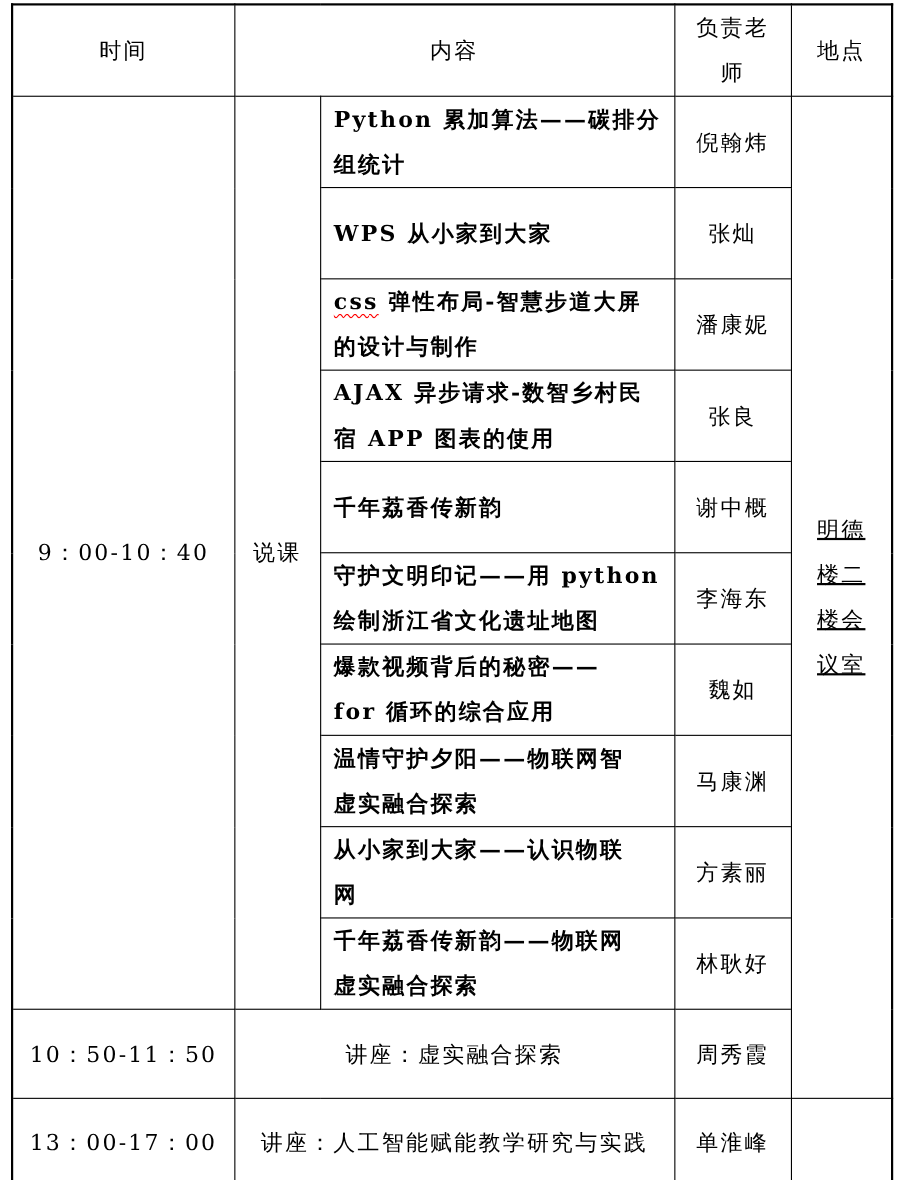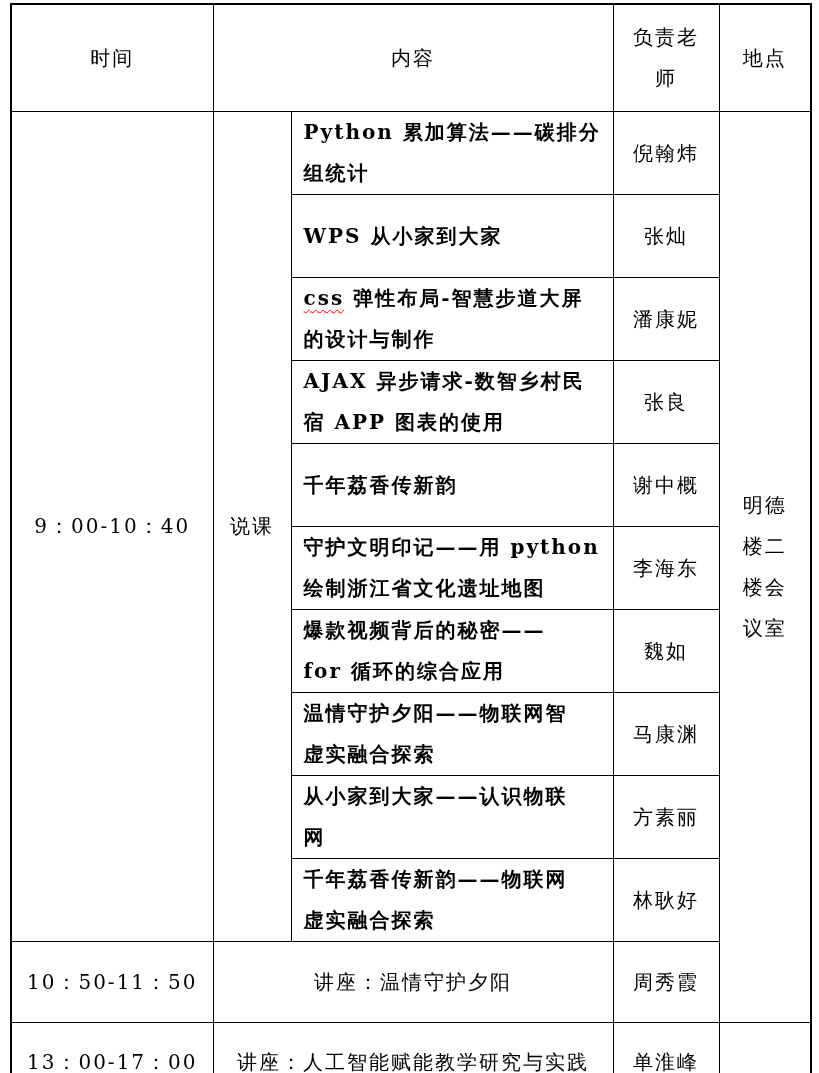--- a/index.html
+++ b/index.html
@@ -44,25 +44,26 @@
     padding-right: 2px;
     white-space: pre-line;
     font-weight: bold;
   }
   td.lecture-cell {
     text-align: center;
     white-space: normal;
   }
   .wrap-3 {      
     width: 70px;
-    margin: 12px auto;
+    margin: 0 auto;
   }
   .wrap-2 {      
     width: 50px;
     margin: 16px auto;
+    text-decoration: underline;
   }
   .wavy {
     text-decoration-line: underline;
     text-decoration-style: wavy;
     text-decoration-color: #ff0000;
     text-decoration-thickness: 1px;
     text-underline-offset: 4px;
   }
 </style>
 </head>
@@ -137,21 +138,21 @@
       <td>方素丽</td>
     </tr>
     <tr class="h-item">
       <td class="content-cell"><span>千年荔香传新韵——物联网
 虚实融合探索</span></td>
       <td>林耿好</td>
     </tr>
 
     <tr class="h-lec1">
       <td>10：50-11：50</td>
-      <td colspan="2" class="lecture-cell">讲座：温情守护夕阳</td>
+      <td colspan="2" class="lecture-cell">讲座：虚实融合探索</td>
       <td>周秀霞</td>
     </tr>
 
     <tr class="h-lec2">
       <td>13：00-17：00</td>
       <td colspan="2" class="lecture-cell">讲座：人工智能赋能教学研究与实践</td>
       <td>单淮峰</td>
       <td></td>
     </tr>
   </tbody>

